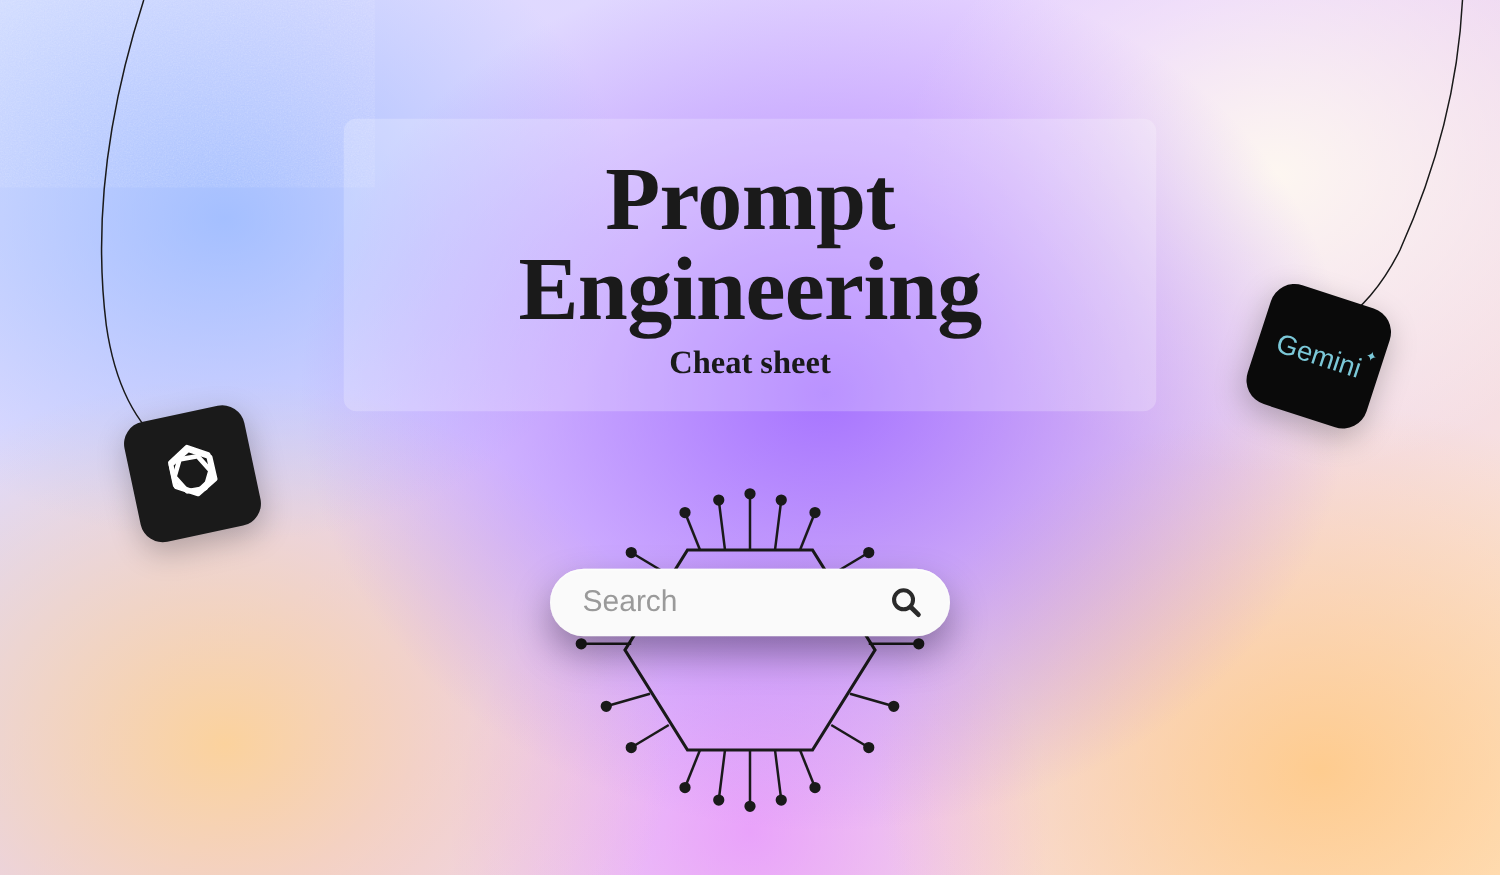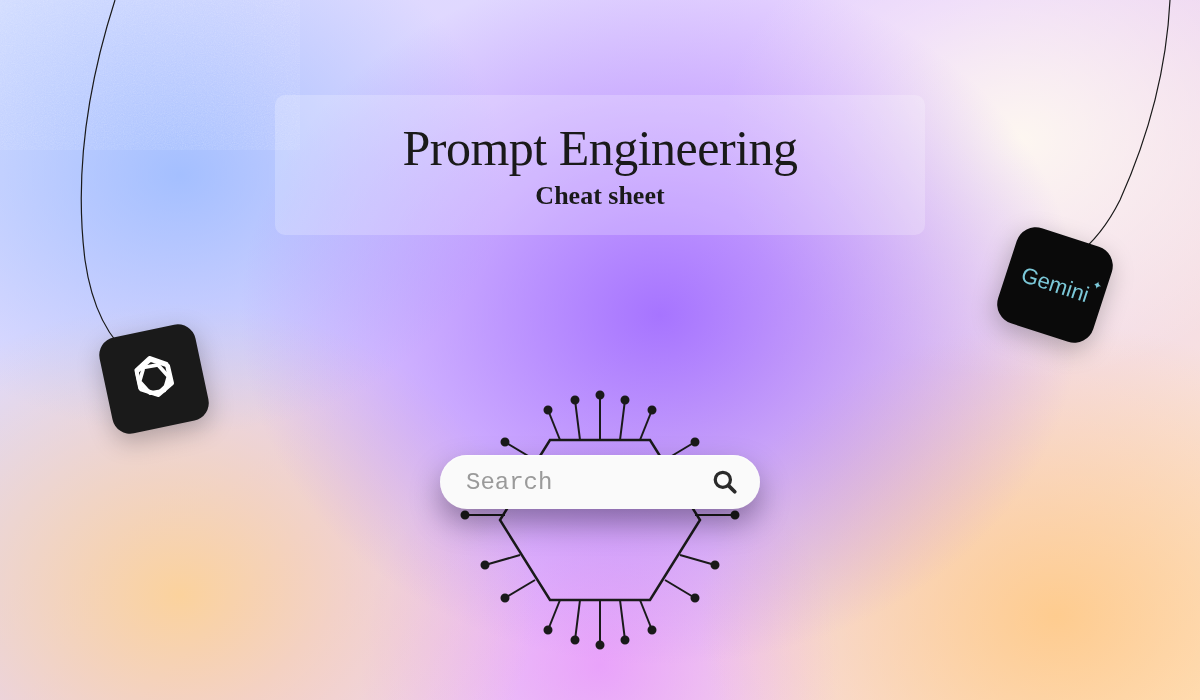--- a/index.html
+++ b/index.html
@@ -44,22 +44,22 @@
       left: 50%;
       transform: translateX(-50%);
       width: 650px;
       padding: 28px 40px 24px;
       background: rgba(255, 255, 255, 0.22);
       border-radius: 10px;
       text-align: center;
     }
     
     .title {
-      font-size: 50px;
-      font-weight: 400;
+      font-size: 72px;
+      font-weight: 700;
       color: #1a1a1a;
       letter-spacing: -0.5px;
       line-height: 1;
       margin-bottom: 8px;
     }
     
     .subtitle {
       font-size: 26px;
       font-weight: 700;
       color: #1a1a1a;
@@ -149,21 +149,21 @@
       background: #fafafa;
       border-radius: 999px;
       display: flex;
       align-items: center;
       padding: 0 22px 0 26px;
       box-shadow: 0 14px 30px rgba(0,0,0,0.35), inset 0 1px 2px rgba(255,255,255,0.8);
     }
     
     .search-placeholder {
       flex: 1;
-      font-family: Liberation Mono, monospace;
+      font-family: Liberation Sans, sans-serif;
       font-size: 24px;
       color: #9a9a9a;
       font-weight: 400;
     }
     
     .search-icon-wrap {
       width: 26px;
       height: 26px;
       color: #2a2a2a;
     }

